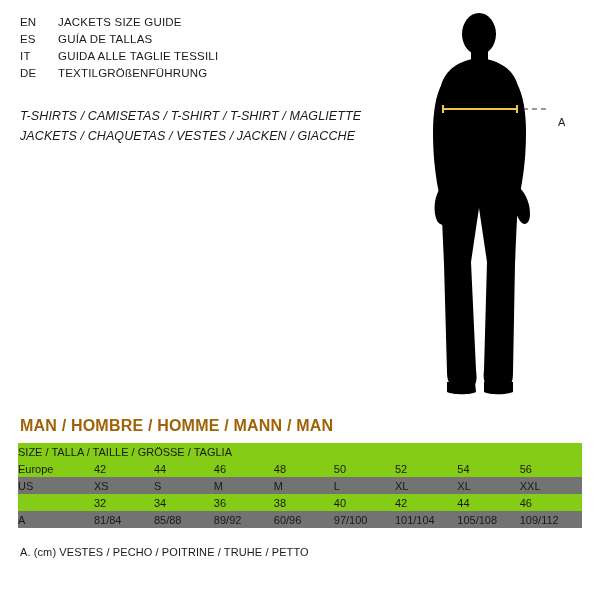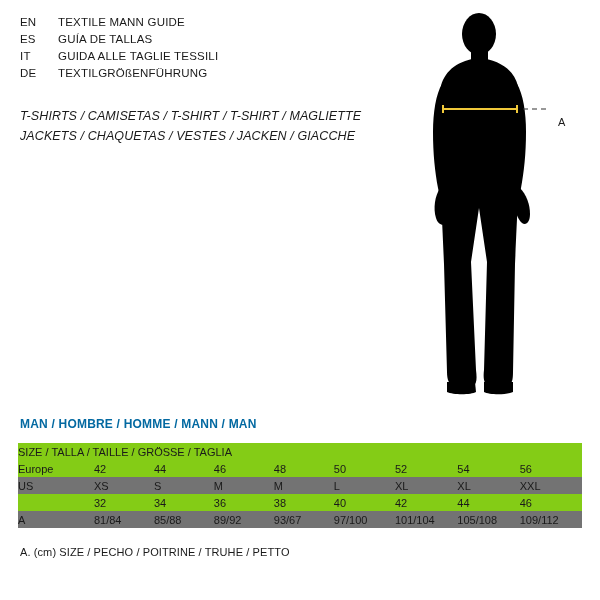--- a/index.html
+++ b/index.html
@@ -77,24 +77,24 @@
     font-size: 11px;
     color: #1a1a1a;
     letter-spacing: 0.5px;
   }
 
   
   .table-title {
     position: absolute;
     top: 417px;
     left: 20px;
-    font-size: 12px;
+    font-size: 16px;
     font-weight: bold;
     letter-spacing: 0.2px;
-    color: #0369a1;
+    color: #a16207;
   }
   table.size-table {
     position: absolute;
     top: 443px;
     left: 18px;
     width: 564px;
     border-collapse: collapse;
     font-size: 11px;
   }
   table.size-table td {
@@ -133,21 +133,21 @@
   }
 </style>
 </head>
 <body>
 
 <div class="page">
 
   <div class="lang-block">
     <div class="lang-row">
       <span class="lang-code">EN</span>
-      <span class="lang-text">TEXTILE MANN GUIDE</span>
+      <span class="lang-text">JACKETS SIZE GUIDE</span>
     </div>
     <div class="lang-row">
       <span class="lang-code">ES</span>
       <span class="lang-text">GUÍA DE TALLAS</span>
     </div>
     <div class="lang-row">
       <span class="lang-code">IT</span>
       <span class="lang-text">GUIDA ALLE TAGLIE TESSILI</span>
     </div>
     <div class="lang-row">
@@ -267,24 +267,24 @@
         <td class="val">40</td>
         <td class="val">42</td>
         <td class="val">44</td>
         <td class="val">46</td>
       </tr>
       <tr class="plain">
         <td class="label-cell">A</td>
         <td class="val">81/84</td>
         <td class="val">85/88</td>
         <td class="val">89/92</td>
-        <td class="val">93/67</td>
+        <td class="val">60/96</td>
         <td class="val">97/100</td>
         <td class="val">101/104</td>
         <td class="val">105/108</td>
         <td class="val">109/112</td>
       </tr>
     </tbody>
   </table>
 
-  <div class="footnote">A. (cm) SIZE / PECHO / POITRINE / TRUHE / PETTO</div>
+  <div class="footnote">A. (cm) VESTES / PECHO / POITRINE / TRUHE / PETTO</div>
 
 </div>
 
 </body></html>

